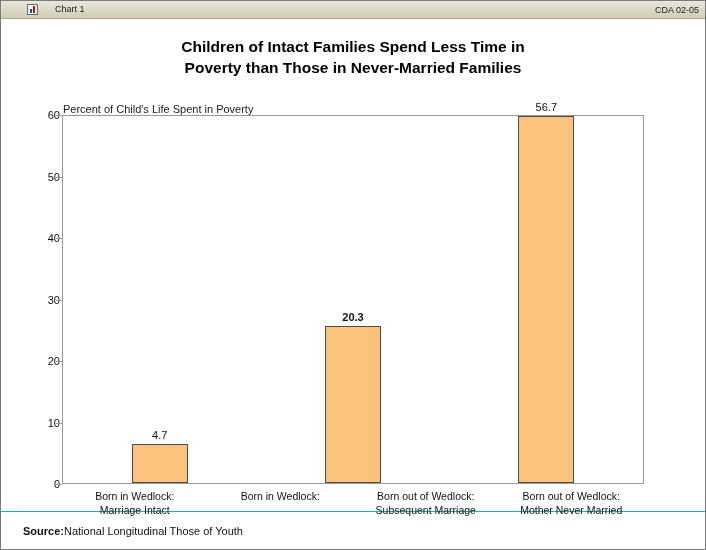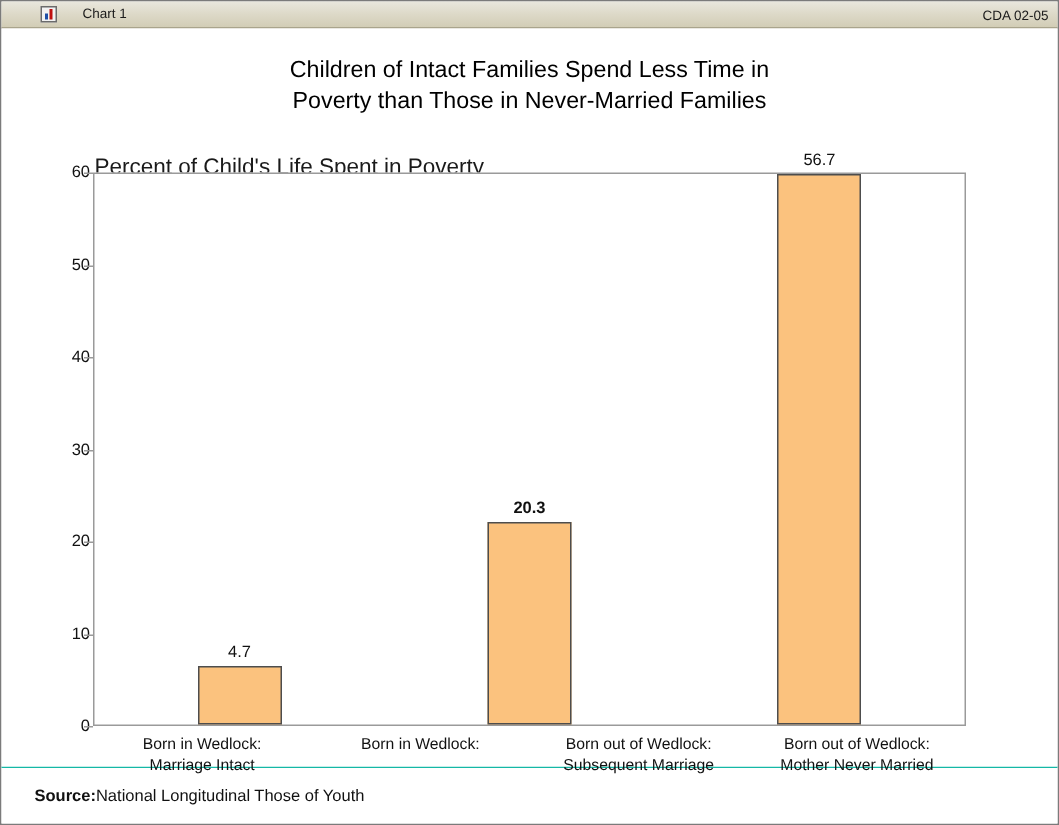--- a/index.html
+++ b/index.html
@@ -78,32 +78,32 @@
   .chart-area {
     flex: 1;
     position: relative;
     background: #ffffff;
     padding: 0;
   }
 
   .chart-title {
     text-align: center;
     font-size: 15.5px;
-    font-weight: normal;
+    font-weight: bold;
     color: #000000;
     line-height: 1.35;
     margin: 18px 60px 0 60px;
   }
   .chart-title .line { display: block; }
 
   .axis-note {
     position: absolute;
     left: 62px;
     top: 84px;
-    font-size: 15px;
+    font-size: 11px;
     color: #1a1a1a;
   }
 
   
   .plot-wrap {
     position: absolute;
     left: 0;
     top: 0;
     width: 706px;
     height: 474px;
@@ -247,21 +247,21 @@
       <div class="plot">
         <div class="bars">
 
           <div class="bar-slot">
             <div class="bar" style="height:38.7px;">
               <span class="bar-value">4.7</span>
             </div>
           </div>
 
           <div class="bar-slot">
-            <div class="bar" style="height:135px;font-weight:bold;">
+            <div class="bar" style="height:157px;font-weight:bold;">
               <span class="bar-value">20.3</span>
             </div>
           </div>
 
 
           <div class="bar-slot">
             <div class="bar" style="height:390px;text-decoration:underline;">
               <span class="bar-value">56.7</span>
             </div>
           </div>

